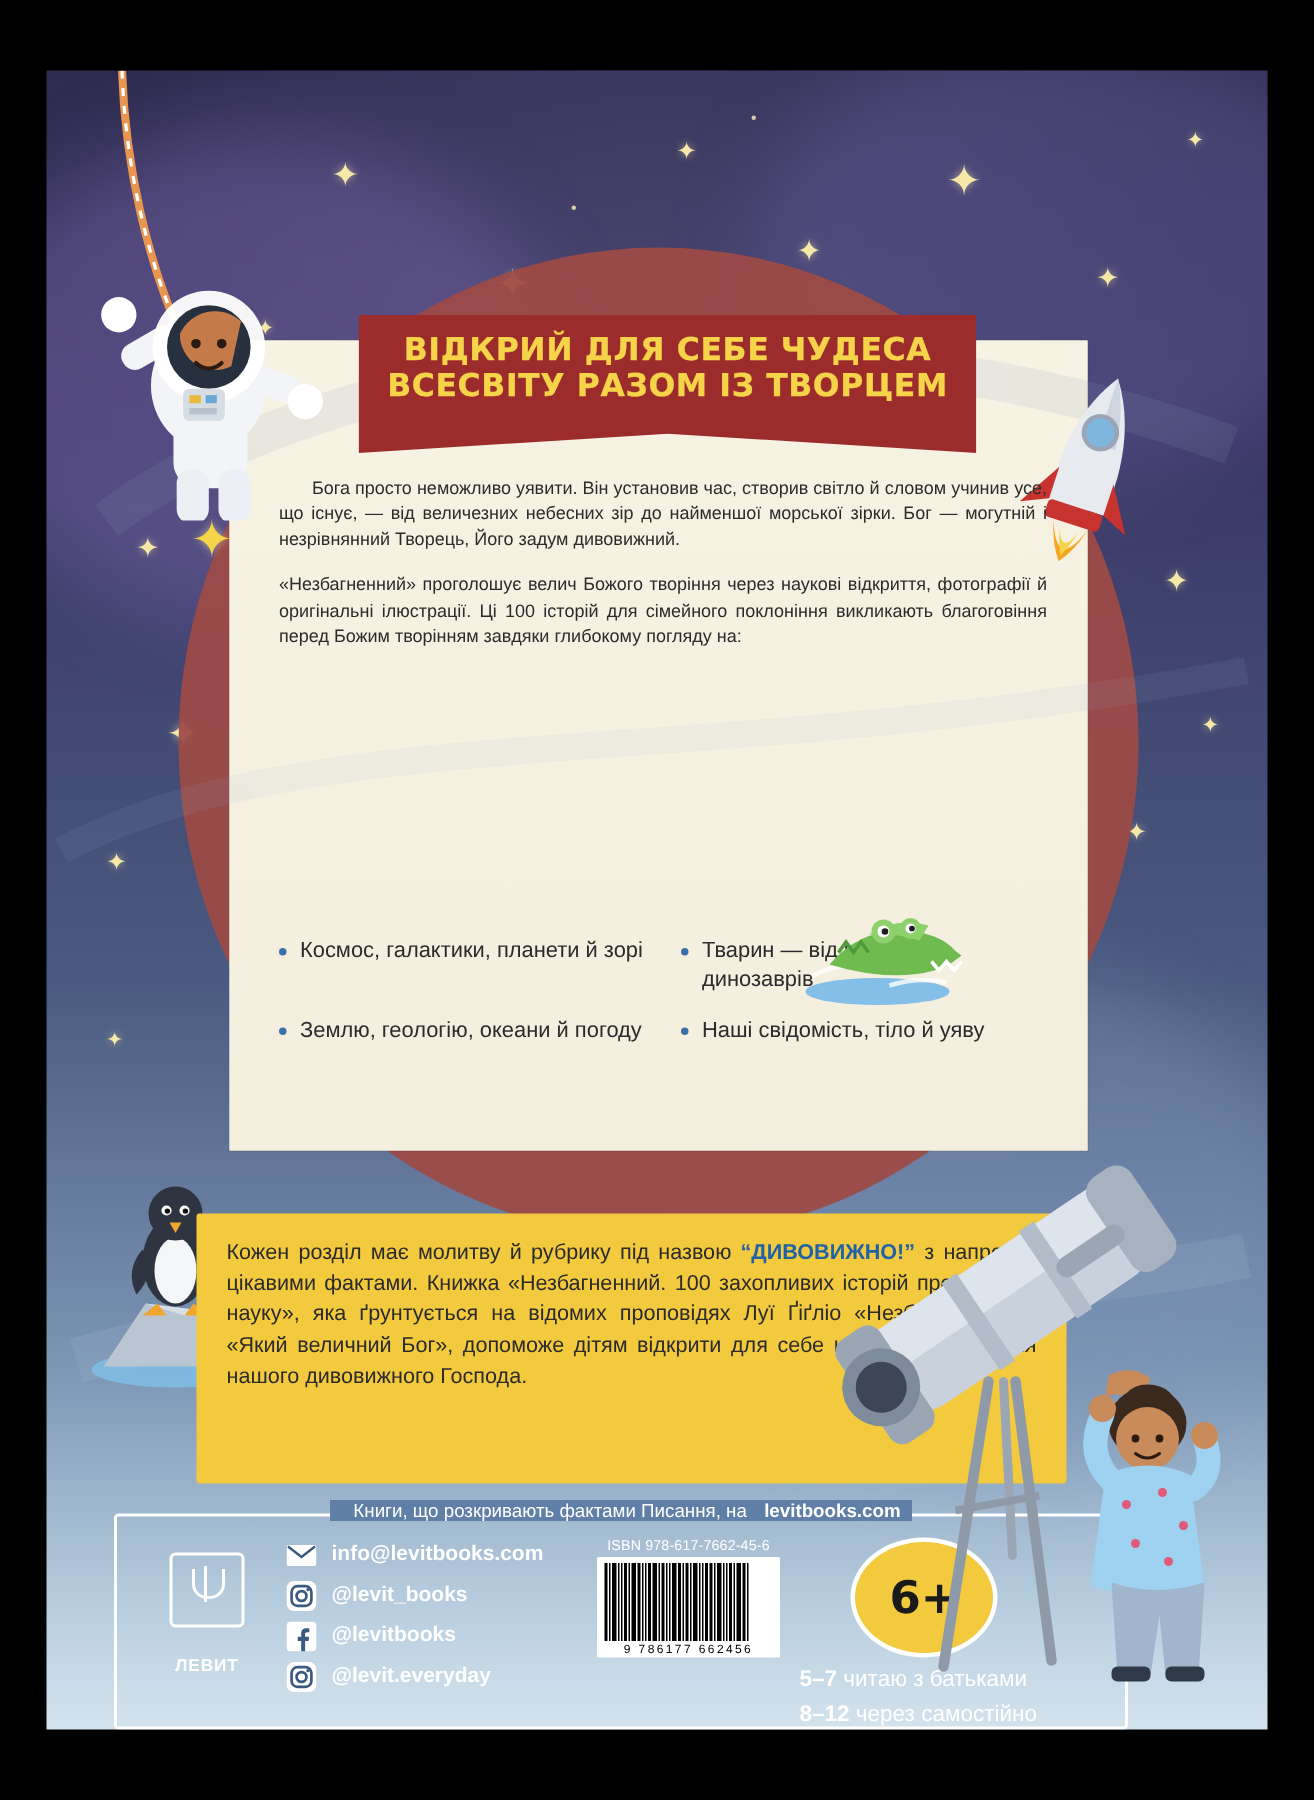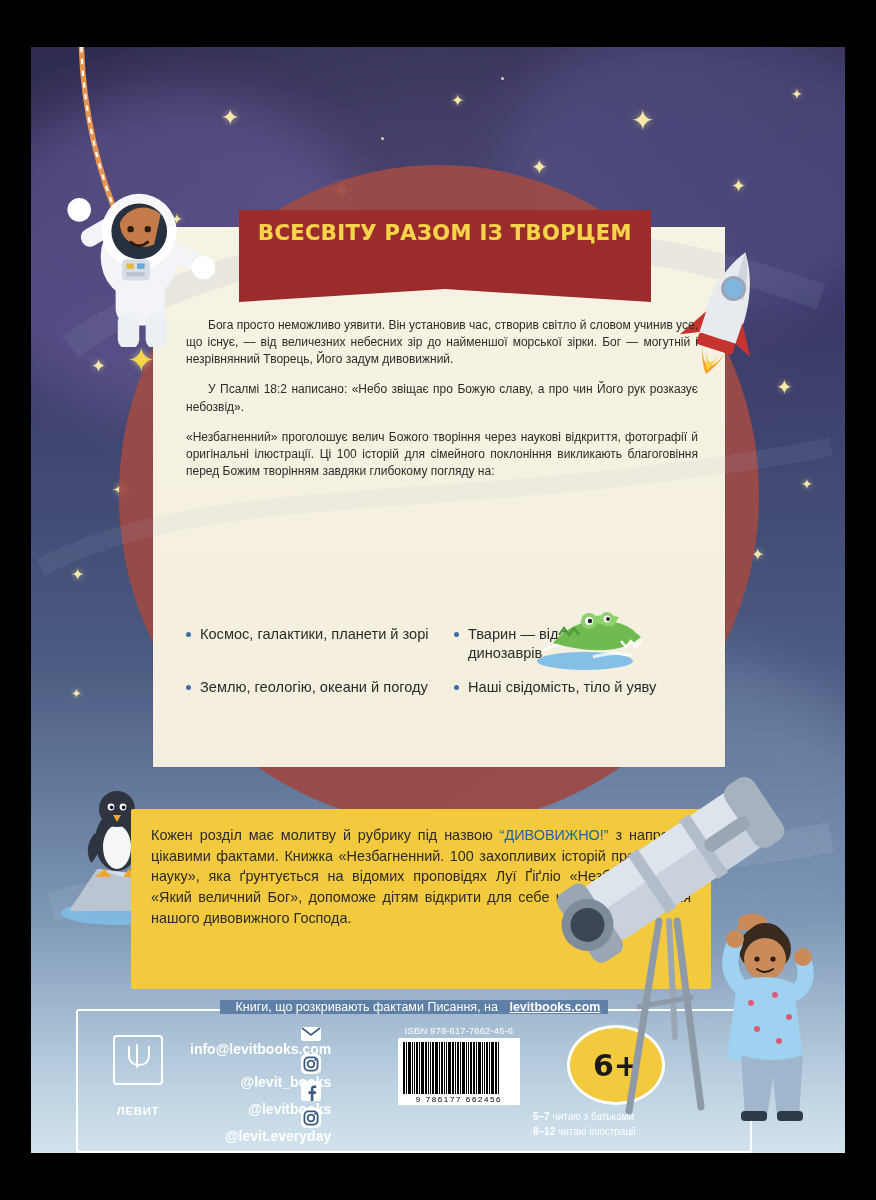--- a/index.html
+++ b/index.html
@@ -169,21 +169,21 @@
     top: 778px;
     width: 540px;
     z-index: 8;
     color: #2b2b2b;
     font-size: 14.4px;
     line-height: 1.44;
     text-align: justify;
   }
   .yellow-text .brandword {
     color: #1f62a8;
-    font-weight: normal;
+    font-weight: bold;
   }
 
   
   .footer {
     position: absolute;
     left: 45px;
     top: 962px;
     width: 672px;
     height: 140px;
     border: 2px solid #ffffff;
@@ -192,21 +192,21 @@
   }
   .footer-head {
     position: absolute;
     left: 0; top: -11px;
     width: 100%;
     text-align: center;
     color: #ffffff;
     font-size: 12.5px;
   }
   .footer-head span { background: #5f7fa6; padding: 0 8px; }
-  .footer-head b { font-weight: bold; text-decoration: underline; }
+  .footer-head b { font-weight: bold; }
 
   .levit-logo {
     position: absolute;
     left: 22px;
     top: 24px;
     width: 76px;
     text-align: center;
     color: #fff;
   }
   .levit-mark {
@@ -242,23 +242,22 @@
   .contacts {
     position: absolute;
     left: 112px;
     top: 16px;
     color: #fff;
     font-size: 14px;
     font-weight: bold;
   }
   .contact-row {
     display: flex;
-    align-items: flex-end;
+    align-items: flex-start;
     height: 27px;
-    flex-direction: column;
   }
   .cicon {
     width: 22px; height: 20px;
     margin-right: 9px;
     display: inline-flex;
     align-items: center;
     justify-content: center;
     color: #fff;
   }
   .cicon svg { display: block; }
@@ -308,21 +307,21 @@
     color: #1a1a1a;
     font-size: 30px;
     font-weight: bold;
     font-family: "DejaVu Sans", sans-serif;
   }
   .age-note {
     position: absolute;
     left: 455px;
     top: 98px;
     color: #fff;
-    font-size: 10px;
+    font-size: 15px;
     line-height: 1.5;
     width: 200px;
   }
   .age-note b { font-weight: bold; }
 
   
   .art { position: absolute; z-index: 5; }
 
   
   .astro-tether {
@@ -432,27 +431,27 @@
         <path d="M26 74 L8 104 L26 96 Z" fill="#c7342f"></path>
         <path d="M64 74 L82 104 L64 96 Z" fill="#c7342f"></path>
         <rect x="26" y="96" width="38" height="12" rx="3" fill="#c7342f"></rect>
         <path d="M33 108 q12 34 24 0 q-4 16 -12 26 q-8 -10 -12 -26z" fill="#f5a623"></path>
         <path d="M38 110 q7 22 14 0 q-3 12 -7 20 q-4 -8 -7 -20z" fill="#f6d44a"></path>
       </g>
     </svg>
 
     <div class="banner">
       <div class="banner-text">
+        <div>ВІДКРИЙ ДЛЯ СЕБЕ ЧУДЕСА</div>
         <div>ВСЕСВІТУ РАЗОМ ІЗ ТВОРЦЕМ</div>
       </div>
     </div>
 
     <div class="copy">
       <p class="indent">Бога просто неможливо уявити. Він установив час, створив світло й словом учинив усе, що існує, — від величезних небесних зір до найменшої морської зірки. Бог — могутній і незрівнянний Творець, Його задум дивовижний.</p>
-      <p class="indent">У Псалмі 18:2 написано: «Небо звіщає про Божую славу, а про чин Його рук розказує небозвід».</p>
       <p>«Незбагненний» проголошує велич Божого творіння через наукові відкриття, фотографії й оригінальні ілюстрації. Ці 100 історій для сімейного поклоніння викликають благоговіння перед Божим творінням завдяки глибокому погляду на:</p>
     </div>
 
     <div class="bullets">
       <div class="bullet">
         <span class="dot"></span>
         <span>Космос, галактики, планети й зорі</span>
       </div>
       <div class="bullet">
         <span class="dot"></span>
@@ -656,19 +655,19 @@
       </div>
 
       <div class="age-badge">6+</div>
       <div class="age-note">
         <div>
           <b>5–7</b>
           <span>читаю з батьками</span>
         </div>
         <div>
           <b>8–12</b>
-          <span>читаю ілюстрації</span>
+          <span>через самостійно</span>
         </div>
       </div>
     </div>
 
   </div>
 </div>
 
 </body></html>

